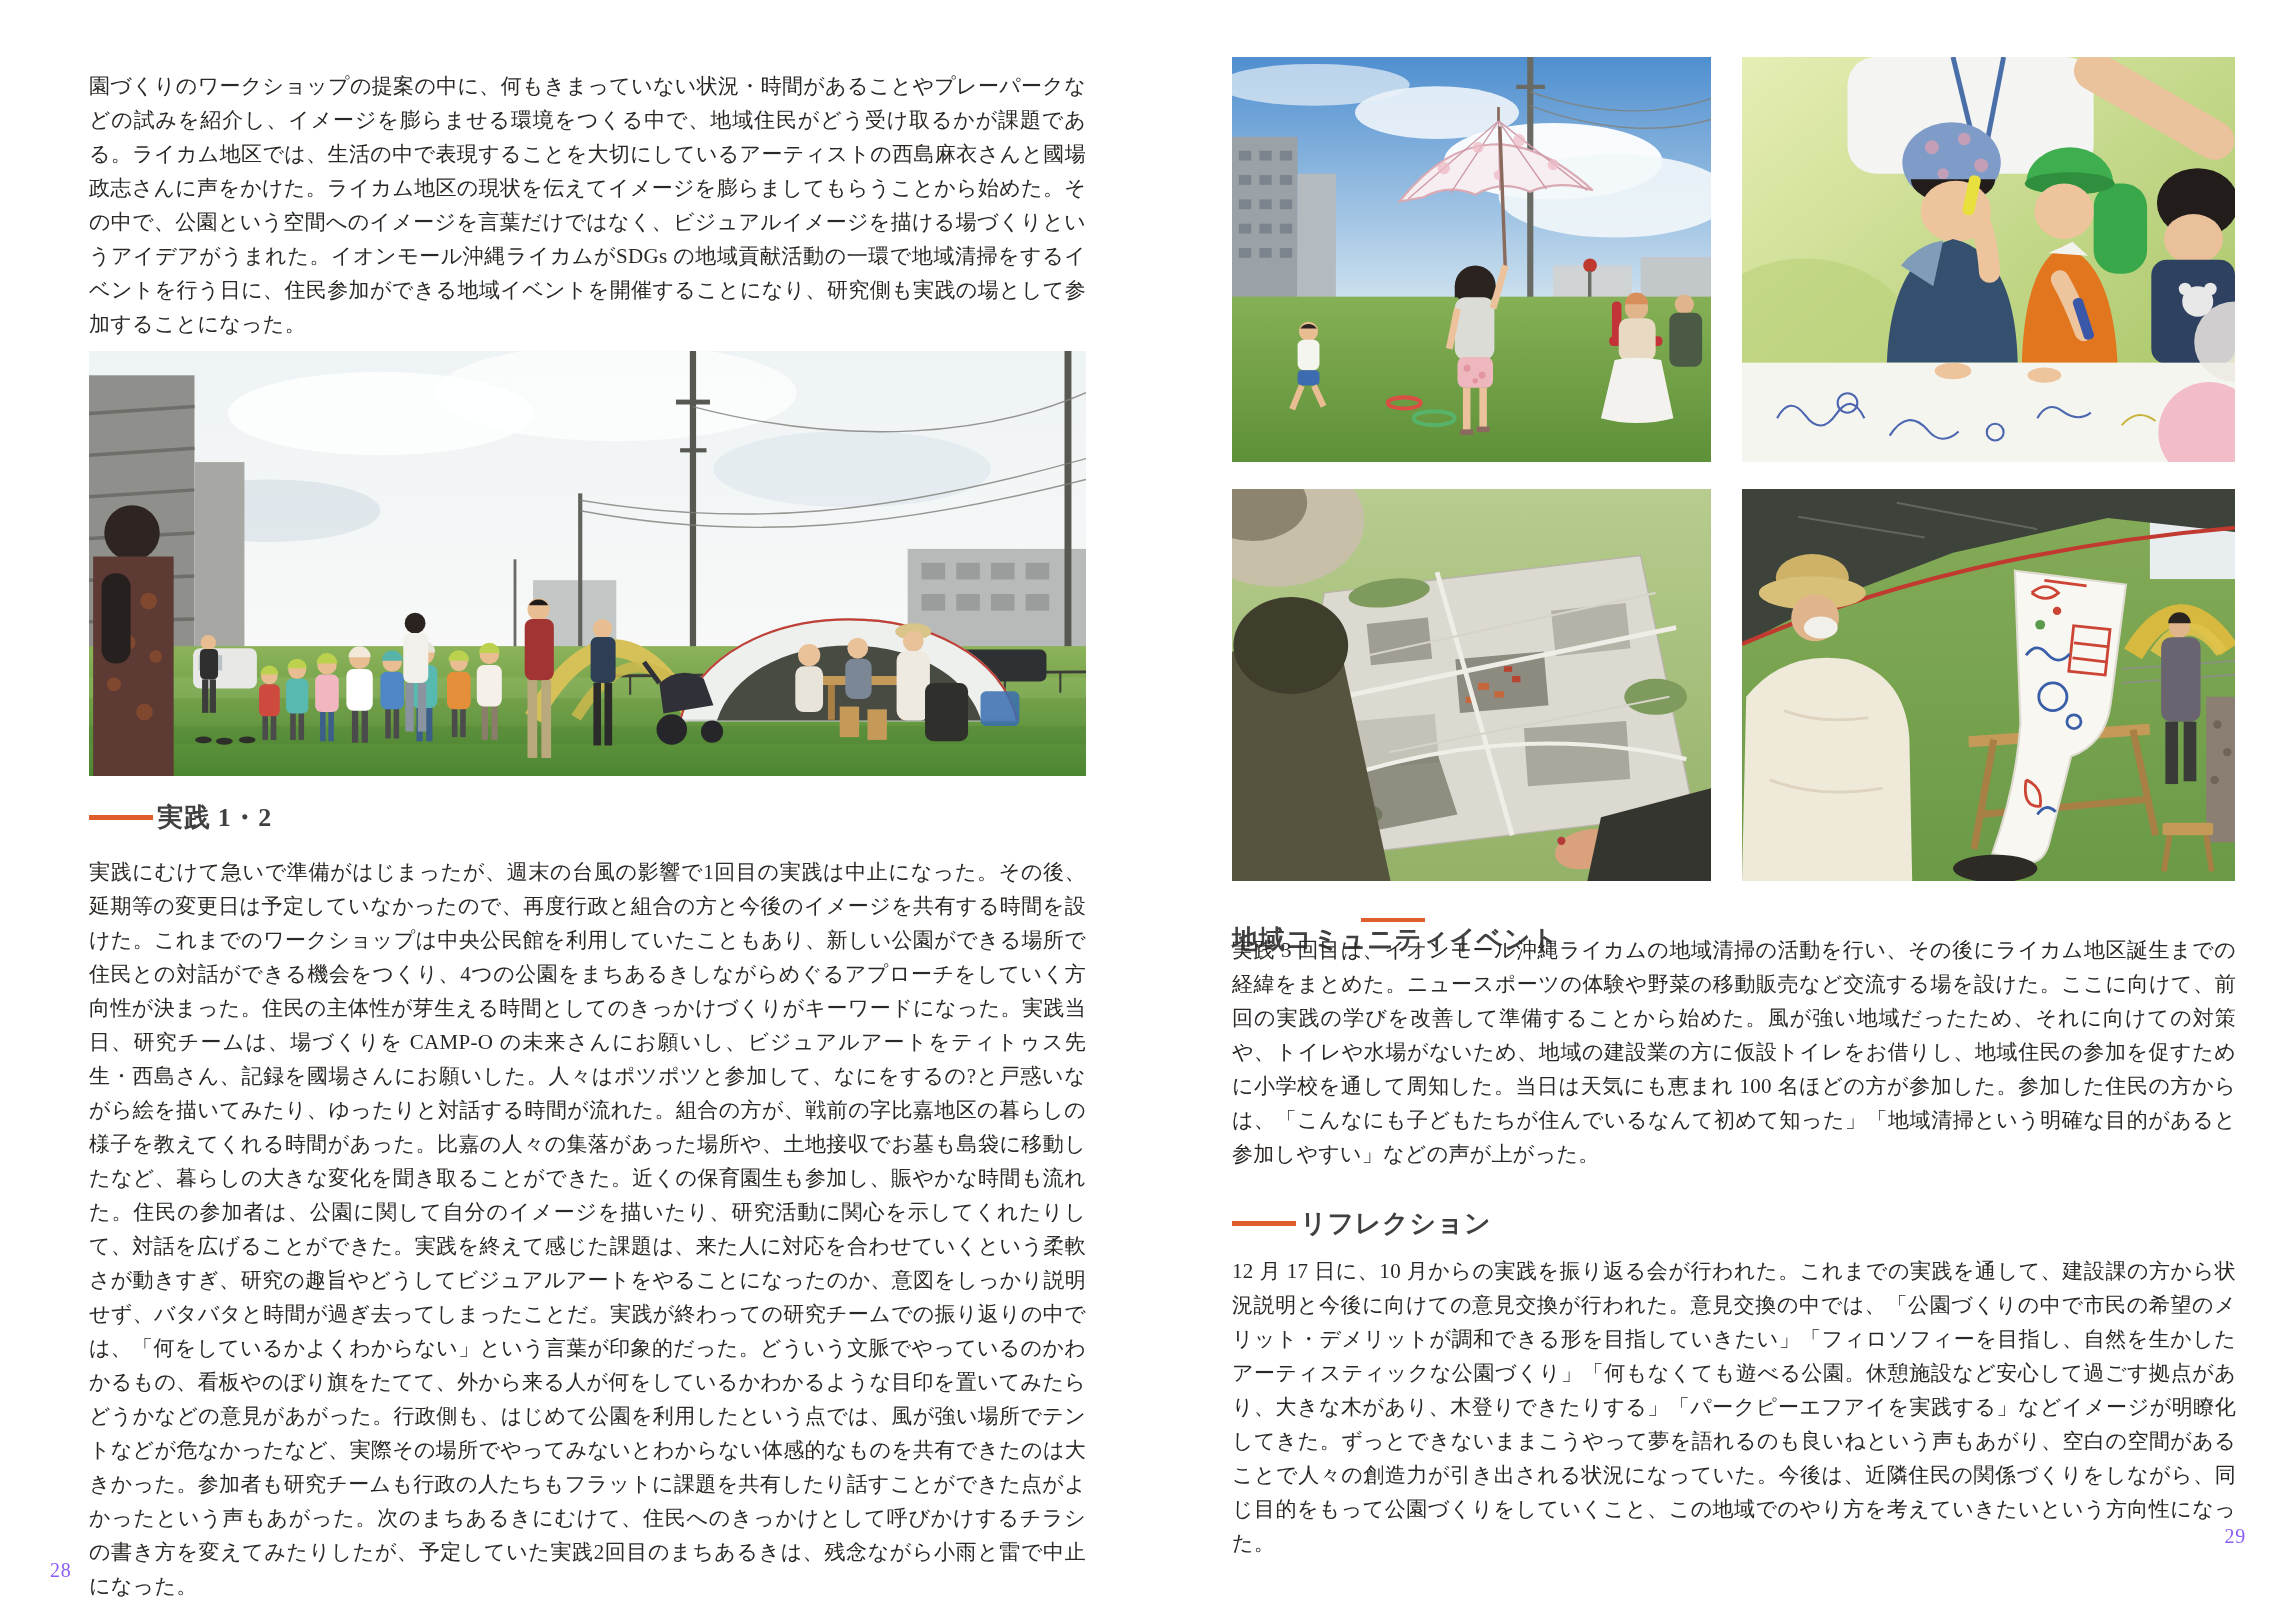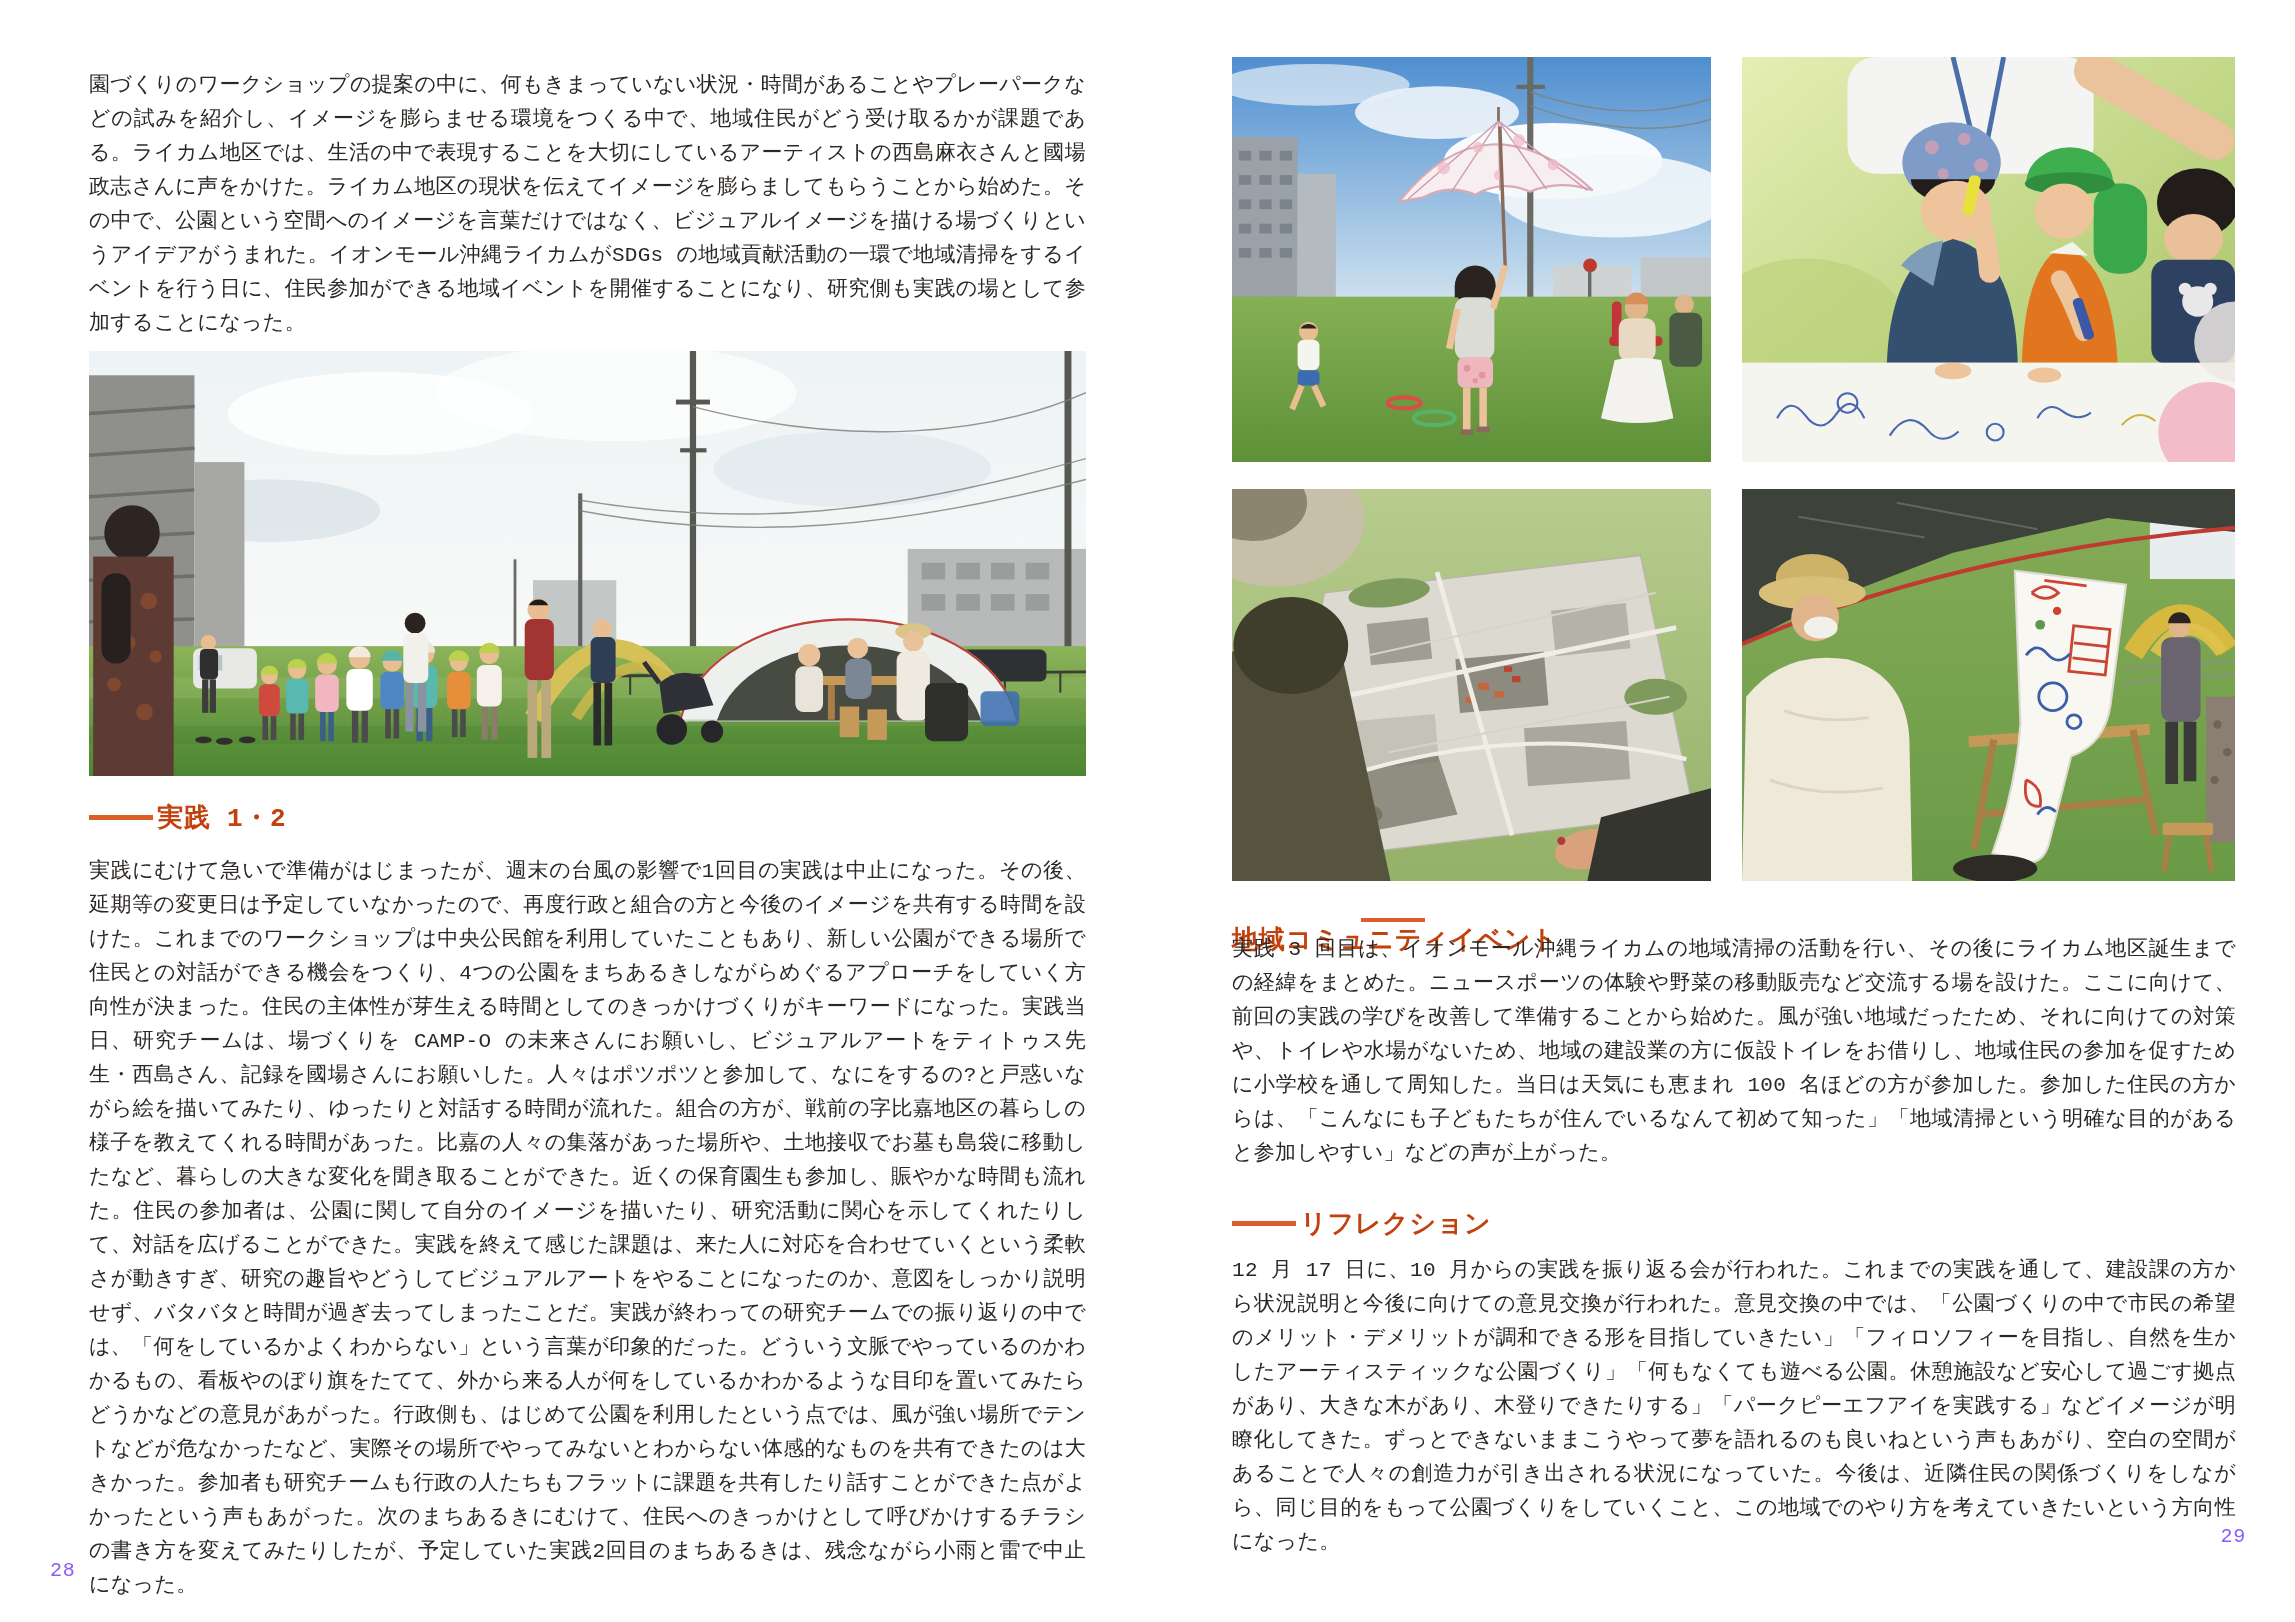--- a/index.html
+++ b/index.html
@@ -1,39 +1,39 @@
 <!DOCTYPE html>
 <html style="font-size:11px"><head>
 <meta charset="utf-8">
 <style>
   html,body{margin:0;padding:0;background:#ffffff;}
   .spread{
     position:relative;
     width:2295px;height:1623px;
     background:#ffffff;
-    font-family:Liberation Mono, monospace;
+    font-family:Liberation Serif, serif;
     color:#2b2724;
     overflow:hidden;
     border-radius:8px;
   }
   .body-text{
     position:absolute;
     margin:0;
     font-size:21px;
     line-height:34px;
     letter-spacing:0.3px;
     text-align:justify;
     color:#2b2724;
   }
   .sec-head{
     position:absolute;
     margin:0;
     font-size:26px;
     font-weight:bold;
-    color:#c2410c;
+    color:#404040;
     display:flex;
     align-items:center;
     letter-spacing:0.7px;
   }
   .lead-rule{
     display:inline-block;
     width:64px;height:4.2px;
     background:#dd5e2a;
     margin-right:4.2px;
     flex:0 0 auto;

